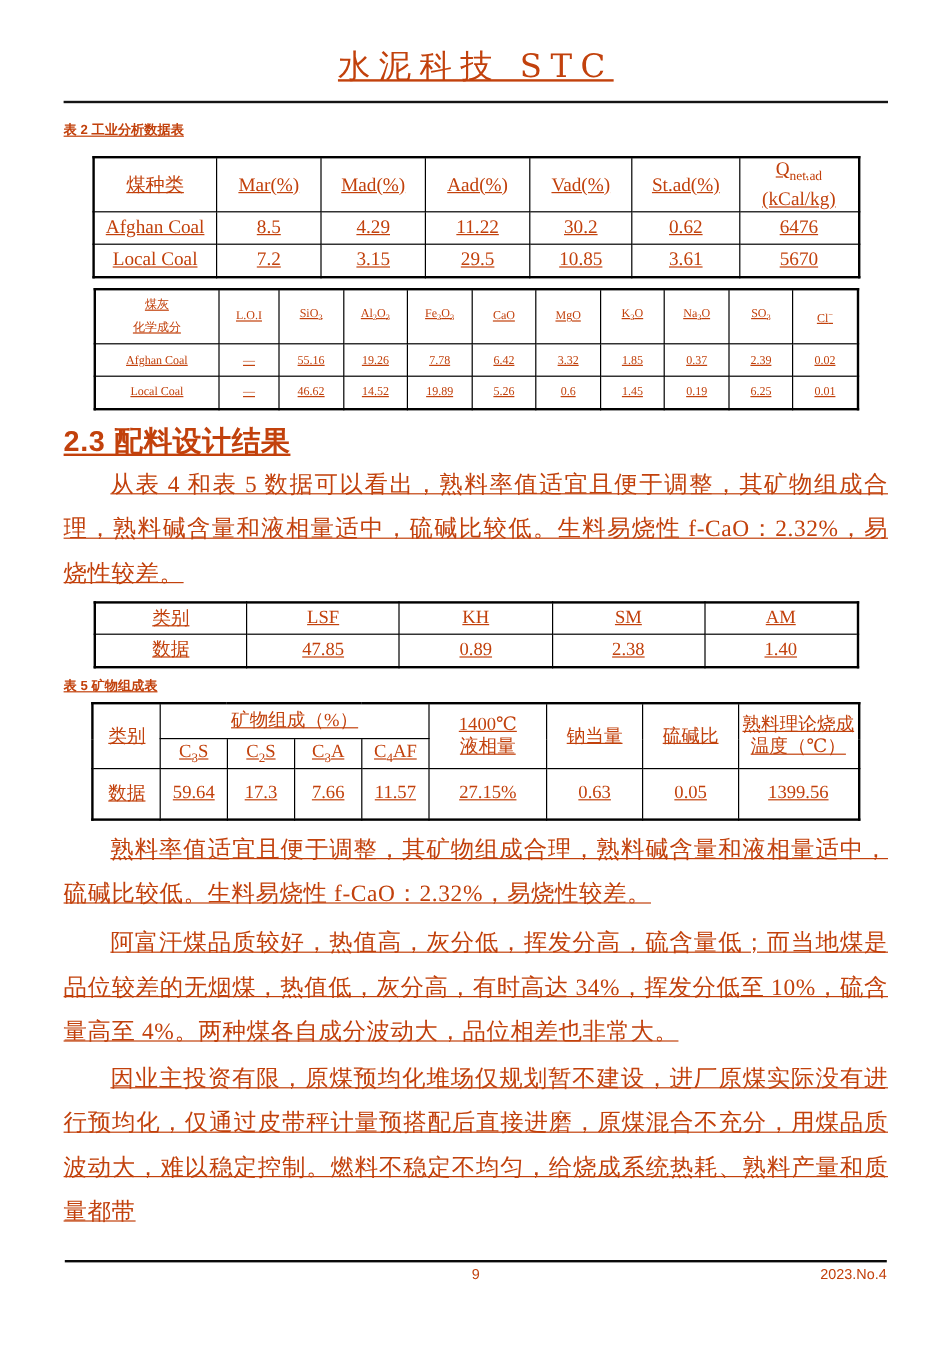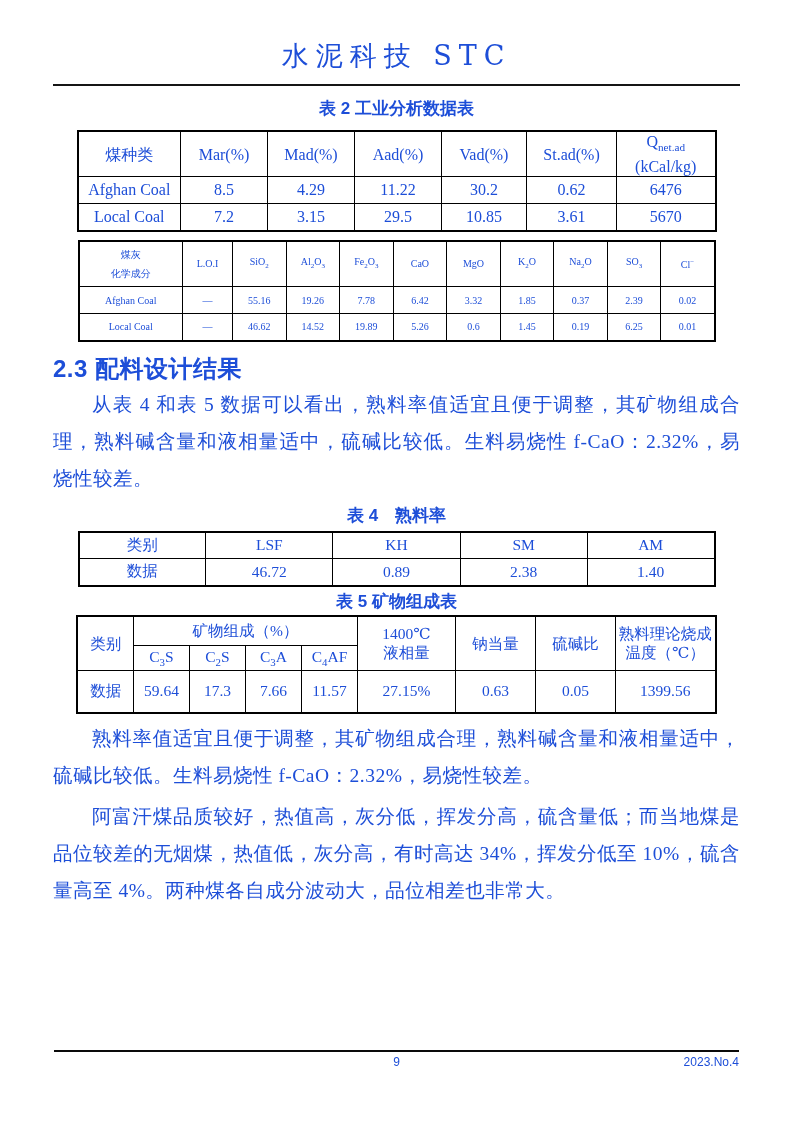--- a/index.html
+++ b/index.html
@@ -3,43 +3,43 @@
 <meta charset="utf-8">
 <style>
   * { box-sizing: border-box; }
   html, body { margin: 0; padding: 0; background: #ffffff; }
   .page {
     position: relative;
     width: 793px;
     height: 1122px;
     margin: 0 auto;
     background: #ffffff;
-    color: #1d4ed8;
+    color: #c2410c;
     padding: 40px 53px 0 53px;
     font-family: "Liberation Serif", "DejaVu Serif", serif;
     overflow: hidden;
+    text-decoration: underline;
   }
   
   .journal-title {
     text-align: center;
     font-size: 27px;
     line-height: 32px;
     letter-spacing: 7px;
     font-family: "DejaVu Serif", "Liberation Serif", serif;
   }
   .header-rule {
     border-bottom: 2.5px solid #151515;
     margin-top: 12px;
   }
   
   .tbl-caption {
-    text-align: center;
     font-family: "Liberation Sans", "DejaVu Sans", sans-serif;
     font-weight: bold;
-    font-size: 17px;
+    font-size: 11px;
     line-height: 22px;
   }
   .cap2 { margin-top: 12px; }
   .cap3 { margin-top: 12px; }
   .cap4 { margin-top: 8px; }
   .cap5 { margin-top: 4px; }
   
   table {
     border-collapse: collapse;
     table-layout: fixed;
@@ -211,33 +211,32 @@
         <td>0.19</td>
         <td>6.25</td>
         <td>0.01</td>
       </tr>
     </tbody>
   </table>
 
   <div class="section-heading h23">2.3 配料设计结果</div>
   <p class="body-para p1">从表 4 和表 5 数据可以看出，熟料率值适宜且便于调整，其矿物组成合理，熟料碱含量和液相量适中，硫碱比较低。生料易烧性 f-CaO：2.32%，易烧性较差。</p>
 
-  <div class="tbl-caption cap4">表 4　熟料率</div>
   <table class="t4">
     <tbody>
       <tr>
         <td>类别</td>
         <td>LSF</td>
         <td>KH</td>
         <td>SM</td>
         <td>AM</td>
       </tr>
       <tr>
         <td>数据</td>
-        <td>46.72</td>
+        <td>47.85</td>
         <td>0.89</td>
         <td>2.38</td>
         <td>1.40</td>
       </tr>
     </tbody>
   </table>
 
   <div class="tbl-caption cap5">表 5 矿物组成表</div>
   <table class="t5">
     <colgroup>
@@ -278,20 +277,21 @@
         <td>0.63</td>
         <td>0.05</td>
         <td>1399.56</td>
       </tr>
     </tbody>
   </table>
 
   <p class="body-para p2">熟料率值适宜且便于调整，其矿物组成合理，熟料碱含量和液相量适中，硫碱比较低。生料易烧性 f-CaO：2.32%，易烧性较差。</p>
 
   <p class="body-para p3">阿富汗煤品质较好，热值高，灰分低，挥发分高，硫含量低；而当地煤是品位较差的无烟煤，热值低，灰分高，有时高达 34%，挥发分低至 10%，硫含量高至 4%。两种煤各自成分波动大，品位相差也非常大。</p>
+  <p class="body-para p4">因业主投资有限，原煤预均化堆场仅规划暂不建设，进厂原煤实际没有进行预均化，仅通过皮带秤计量预搭配后直接进磨，原煤混合不充分，用煤品质波动大，难以稳定控制。燃料不稳定不均匀，给烧成系统热耗、熟料产量和质量都带</p>
 
   <div class="footer">
     <div class="footer-rule"></div>
     <div class="footer-row">
       <span class="page-num">9</span>
       <span class="issue-label">2023.No.4</span>
     </div>
   </div>
 
 </div>

